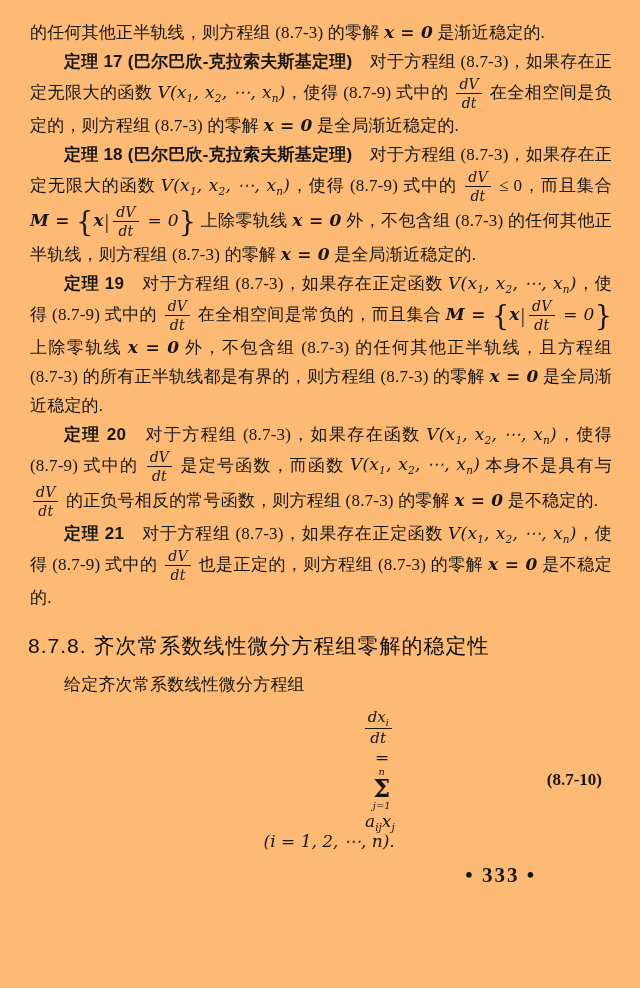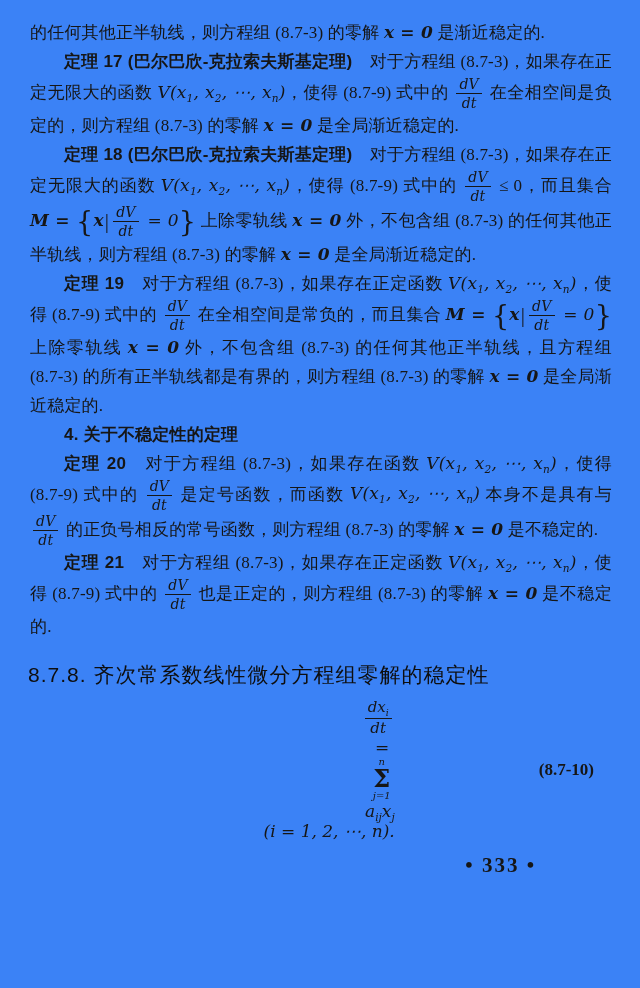--- a/index.html
+++ b/index.html
@@ -1,19 +1,19 @@
 <!DOCTYPE html>
 <html><head>
 <meta charset="utf-8">
 <style>
   html,body{margin:0;padding:0;background:#ffffff;}
   .page{
     width:640px;height:988px;box-sizing:border-box;
     padding:18px 28px 0 30px;
-    background:#3b82f6;
+    background:#fdba74;
     color:#161616;
     font-family:"Liberation Serif",serif;
     overflow:hidden;position:relative;
   }
   .para{
     margin:0;
     font-size:17px;
     line-height:29px;
     text-align:justify;
     text-indent:2em;
@@ -48,21 +48,21 @@
   }
   .equation{
     position:relative;margin:10px 0 6px;
     display:flex;align-items:center;justify-content:center;
     min-height:50px;font-size:17px;
   }
   .eq-body{display:inline-flex;align-items:flex-end;flex-direction:column;}
   .eq-body .frac{font-size:15px;}
   .eq-body .sg-m{font-size:17px;}
   .eq-tag{
-    position:absolute;right:18px;top:50%;transform:translateY(-50%);
+    position:absolute;right:10px;top:50%;transform:translateY(-50%);
     font-weight:bold;font-size:17px;
   }
   .footer{
     margin-top:12px;text-align:right;padding-right:76px;
     font-weight:bold;font-size:21px;letter-spacing:2px;
   }
 </style>
 </head>
 <body>
 
@@ -70,28 +70,28 @@
 
   <p class="para no-indent"><span class="sg-t">的任何其他正半轨线，则方程组 (8.7-3) 的零解 </span><span class="sg-bm">x = 0</span><span class="sg-t"> 是渐近稳定的.</span></p>
 
 
   <p class="para"><span class="sg-b">定理 17 (巴尔巴欣-克拉索夫斯基定理)</span><span class="sg-t">　对于方程组 (8.7-3)，如果存在正定无限大的函数 </span><span class="sg-m">V(x<sub>1</sub>, x<sub>2</sub>, ⋯, x<sub>n</sub>)</span><span class="sg-t">，使得 (8.7-9) 式中的 </span><span class="frac"><span class="fnum">dV</span><span class="fden">dt</span></span><span class="sg-t"> 在全相空间是负定的，则方程组 (8.7-3) 的零解 </span><span class="sg-bm">x = 0</span><span class="sg-t"> 是全局渐近稳定的.</span></p>
 
   <p class="para"><span class="sg-b">定理 18 (巴尔巴欣-克拉索夫斯基定理)</span><span class="sg-t">　对于方程组 (8.7-3)，如果存在正定无限大的函数 </span><span class="sg-m">V(x<sub>1</sub>, x<sub>2</sub>, ⋯, x<sub>n</sub>)</span><span class="sg-t">，使得 (8.7-9) 式中的 </span><span class="frac"><span class="fnum">dV</span><span class="fden">dt</span></span><span class="sg-t"> ≤ 0，而且集合 </span><span class="sg-bm">M = </span><span class="bigbrace">{</span><span class="sg-bm">x</span><span class="bigbar">|</span><span class="frac"><span class="fnum">dV</span><span class="fden">dt</span></span><span class="sg-m"> = 0</span><span class="bigbrace">}</span><span class="sg-t"> 上除零轨线 </span><span class="sg-bm">x = 0</span><span class="sg-t"> 外，不包含组 (8.7-3) 的任何其他正半轨线，则方程组 (8.7-3) 的零解 </span><span class="sg-bm">x = 0</span><span class="sg-t"> 是全局渐近稳定的.</span></p>
 
   <p class="para"><span class="sg-b">定理 19</span><span class="sg-t">　对于方程组 (8.7-3)，如果存在正定函数 </span><span class="sg-m">V(x<sub>1</sub>, x<sub>2</sub>, ⋯, x<sub>n</sub>)</span><span class="sg-t">，使得 (8.7-9) 式中的 </span><span class="frac"><span class="fnum">dV</span><span class="fden">dt</span></span><span class="sg-t"> 在全相空间是常负的，而且集合 </span><span class="sg-bm">M = </span><span class="bigbrace">{</span><span class="sg-bm">x</span><span class="bigbar">|</span><span class="frac"><span class="fnum">dV</span><span class="fden">dt</span></span><span class="sg-m"> = 0</span><span class="bigbrace">}</span><span class="sg-t"> 上除零轨线 </span><span class="sg-bm">x = 0</span><span class="sg-t"> 外，不包含组 (8.7-3) 的任何其他正半轨线，且方程组 (8.7-3) 的所有正半轨线都是有界的，则方程组 (8.7-3) 的零解 </span><span class="sg-bm">x = 0</span><span class="sg-t"> 是全局渐近稳定的.</span></p>
 
-  <p class="para"><span class="sg-b">4. 关于不稳定性的定理</span></p>
 
   <p class="para"><span class="sg-b">定理 20</span><span class="sg-t">　对于方程组 (8.7-3)，如果存在函数 </span><span class="sg-m">V(x<sub>1</sub>, x<sub>2</sub>, ⋯, x<sub>n</sub>)</span><span class="sg-t">，使得 (8.7-9) 式中的 </span><span class="frac"><span class="fnum">dV</span><span class="fden">dt</span></span><span class="sg-t"> 是定号函数，而函数 </span><span class="sg-m">V(x<sub>1</sub>, x<sub>2</sub>, ⋯, x<sub>n</sub>)</span><span class="sg-t"> 本身不是具有与 </span><span class="frac"><span class="fnum">dV</span><span class="fden">dt</span></span><span class="sg-t"> 的正负号相反的常号函数，则方程组 (8.7-3) 的零解 </span><span class="sg-bm">x = 0</span><span class="sg-t"> 是不稳定的.</span></p>
 
   <p class="para"><span class="sg-b">定理 21</span><span class="sg-t">　对于方程组 (8.7-3)，如果存在正定函数 </span><span class="sg-m">V(x<sub>1</sub>, x<sub>2</sub>, ⋯, x<sub>n</sub>)</span><span class="sg-t">，使得 (8.7-9) 式中的 </span><span class="frac"><span class="fnum">dV</span><span class="fden">dt</span></span><span class="sg-t"> 也是正定的，则方程组 (8.7-3) 的零解 </span><span class="sg-bm">x = 0</span><span class="sg-t"> 是不稳定的.</span></p>
 
   <h2 class="section-heading">8.7.8. 齐次常系数线性微分方程组零解的稳定性</h2>
 
+  <p class="para"><span class="sg-t">给定齐次常系数线性微分方程组</span></p>
 
   <div class="equation">
     <span class="eq-body">
         <span class="frac">
           <span class="fnum">dx<sub>i</sub></span>
           <span class="fden">dt</span>
         </span>
         <span class="sg-m">&nbsp;=&nbsp;</span>
         <span class="sum">
           <span class="sum-lim">n</span>

